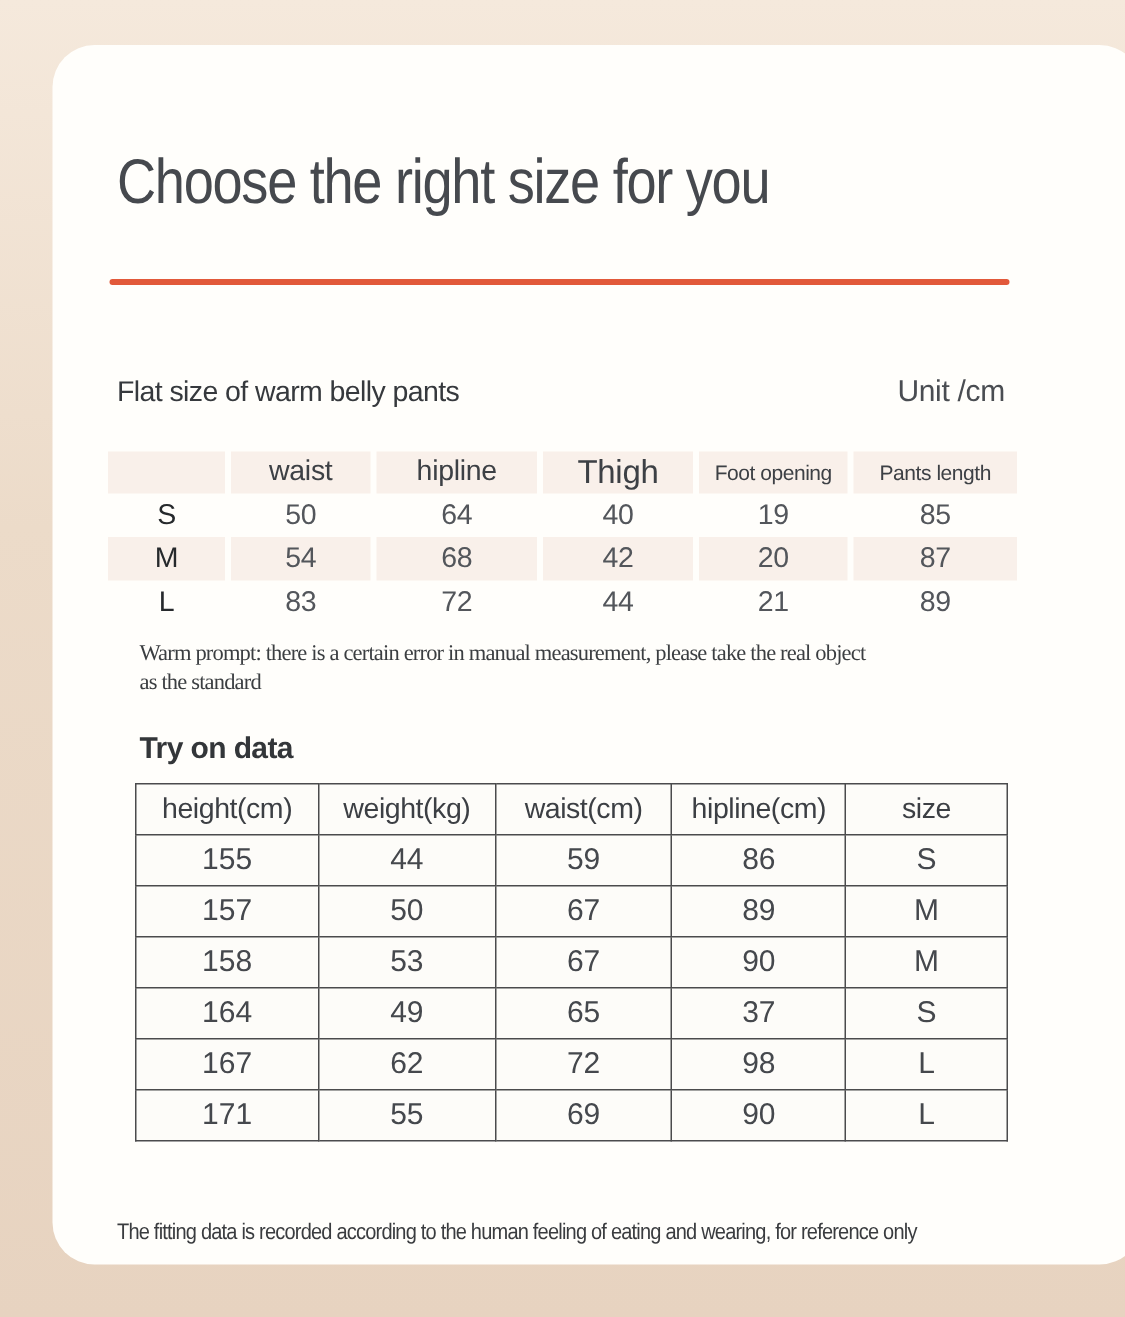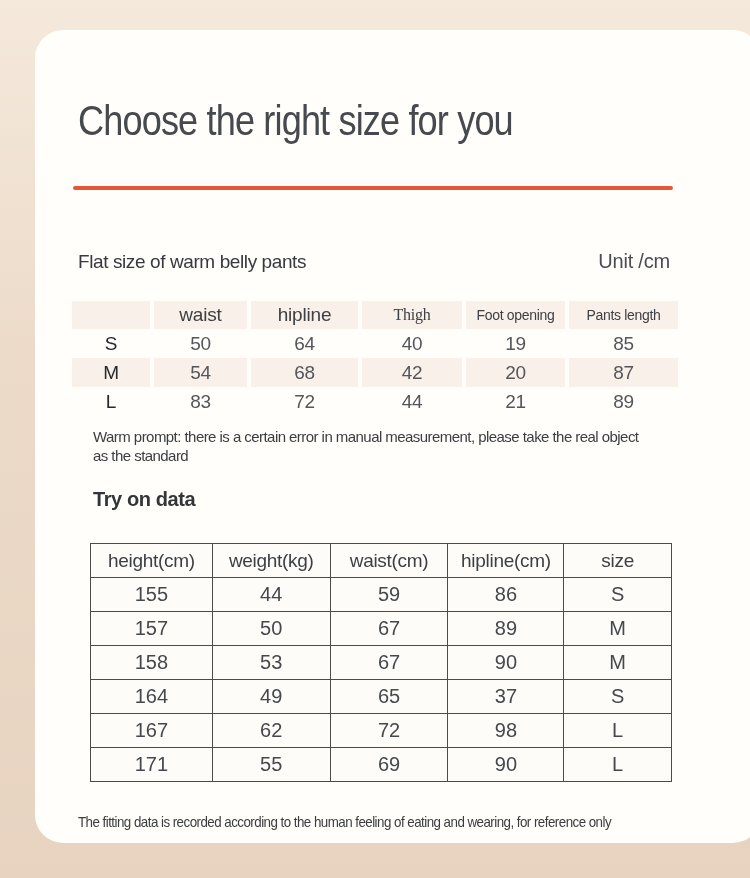--- a/index.html
+++ b/index.html
@@ -35,36 +35,36 @@
     display:grid;grid-template-columns:78px 93px 107px 100px 99px 109px;
     column-gap:4px;height:29px;
   }
   .t1-row.head{height:28px;margin-top:12px;}
   .t1-row > div{
     display:flex;align-items:center;justify-content:center;
     font-size:19px;color:#53565b;letter-spacing:-0.2px;
   }
   .t1-row.stripe > div{background:#f9f0ea;}
   .t1-row.head > div{color:#3d4045;}
-  .t1-row.head .fz-thigh{font-size:16px;font-family:Liberation Serif, serif;}
+  .t1-row.head .fz-thigh{font-size:22px;}
   .t1-row.head .fz-sm{font-size:14px;letter-spacing:-0.3px;}
   .t1 .size-label{color:#26292c;font-size:19px;}
   
   .note{
     position:absolute;left:58px;top:397px;margin:0;
     font-size:15px;line-height:19px;color:#3b3e41;letter-spacing:-0.55px;
   }
-  .note span{display:block;white-space:nowrap;}
+  .note span{display:block;white-space:nowrap;font-family:Liberation Serif, serif;}
   .tryon-heading{
     position:absolute;left:58px;top:458px;margin:0;
     font-size:20px;font-weight:700;color:#333639;letter-spacing:-0.4px;
   }
   
   .t2{
-    position:absolute;left:55px;top:513px;width:582px;
+    position:absolute;left:55px;top:492px;width:582px;
     border-collapse:collapse;background:#fdfcf9;
   }
   .t2 th,.t2 td{
     border:1px solid #4b4b4d;height:33px;padding:0;
     text-align:center;vertical-align:middle;font-weight:400;
   }
   .t2 th{font-size:19px;color:#3c3f44;letter-spacing:-0.3px;}
   .t2 td{font-size:20px;color:#45484d;}
   
   .footer-note{

